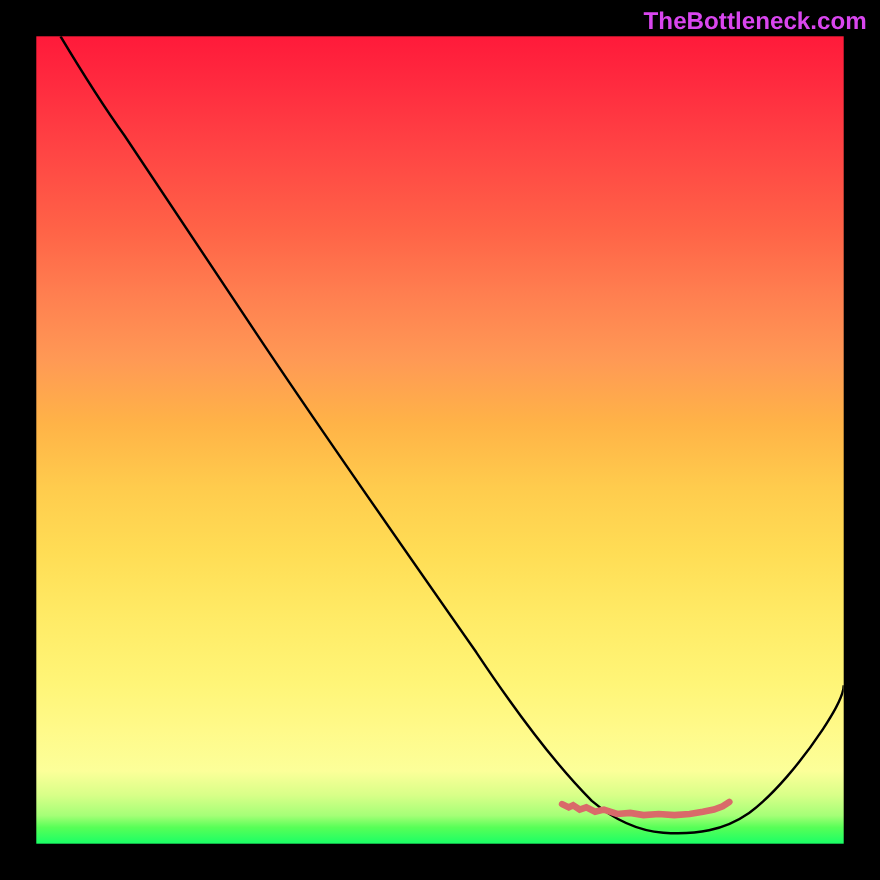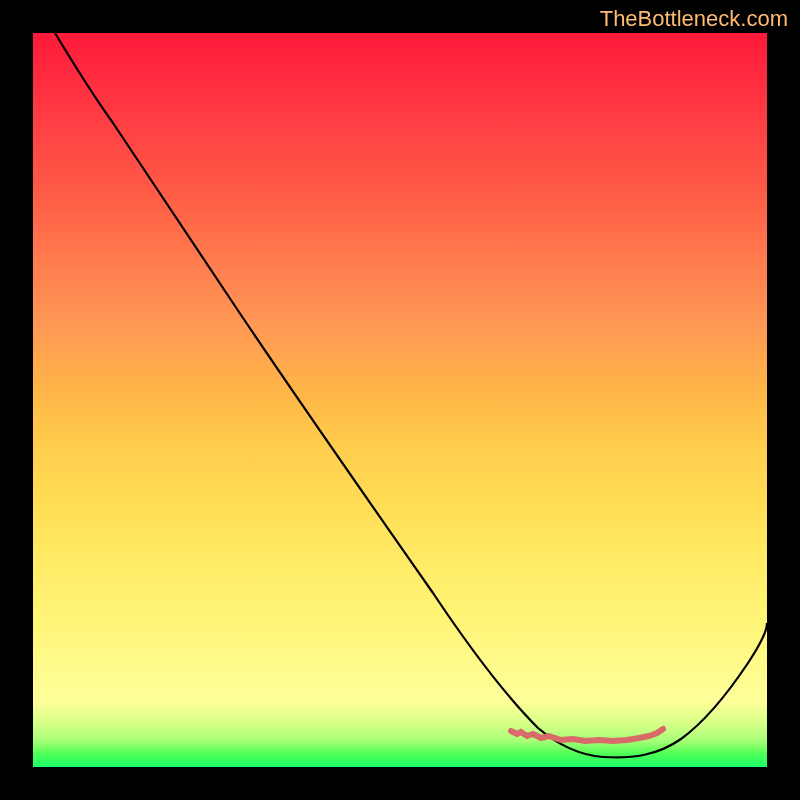--- a/index.html
+++ b/index.html
@@ -7,23 +7,23 @@
     width: 800px;
     height: 800px;
     background: #000;
     position: relative;
     font-family: Arial, sans-serif;
   }
   .watermark {
     position: absolute;
     top: 6px;
     right: 12px;
-    color: #fdba74;
+    color: #d946ef;
     font-size: 22px;
-    font-weight: 400;
+    font-weight: 700;
     z-index: 10;
   }
   .plot-area {
     position: absolute;
     left: 33px;
     top: 33px;
     width: 734px;
     height: 734px;
     background: linear-gradient(to bottom,
       #ff1a3a 0%,

